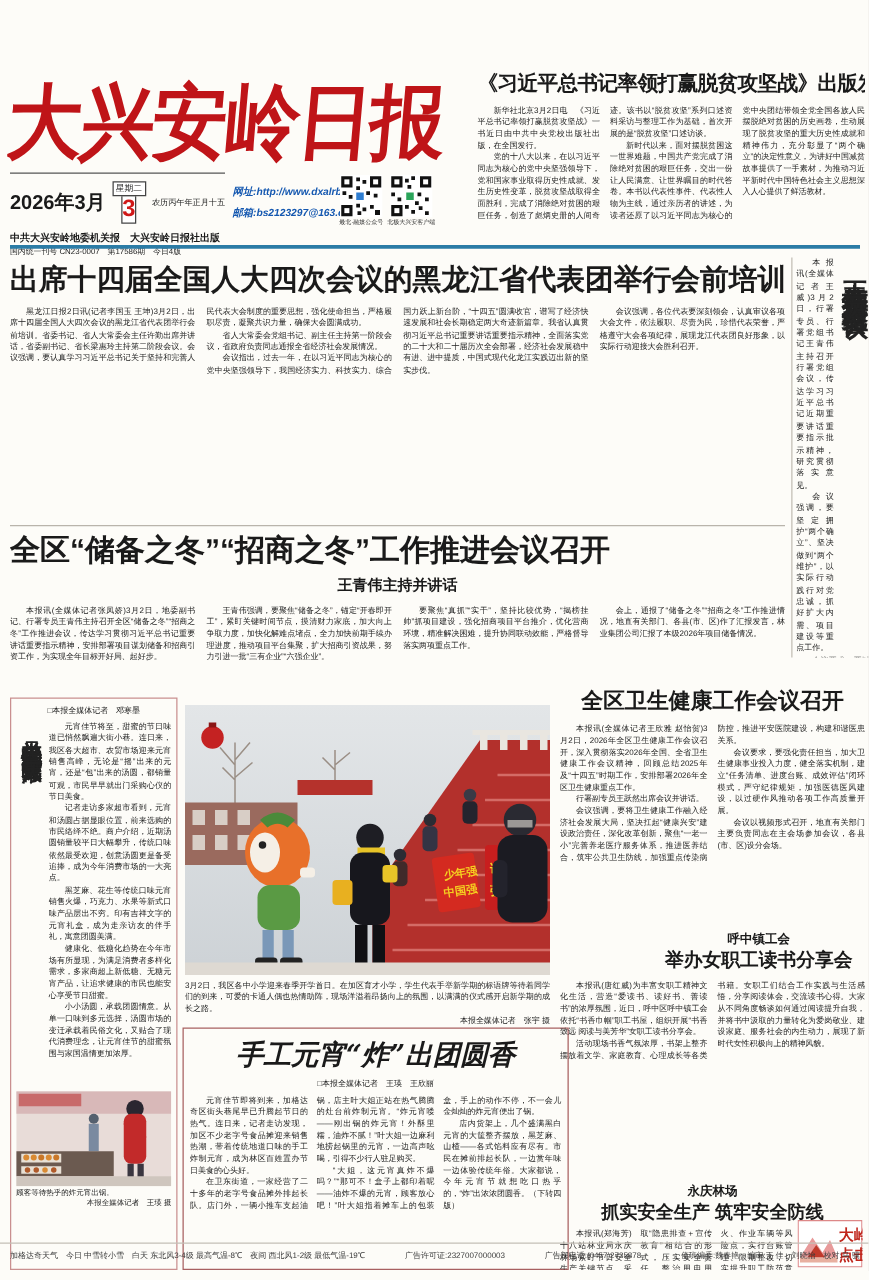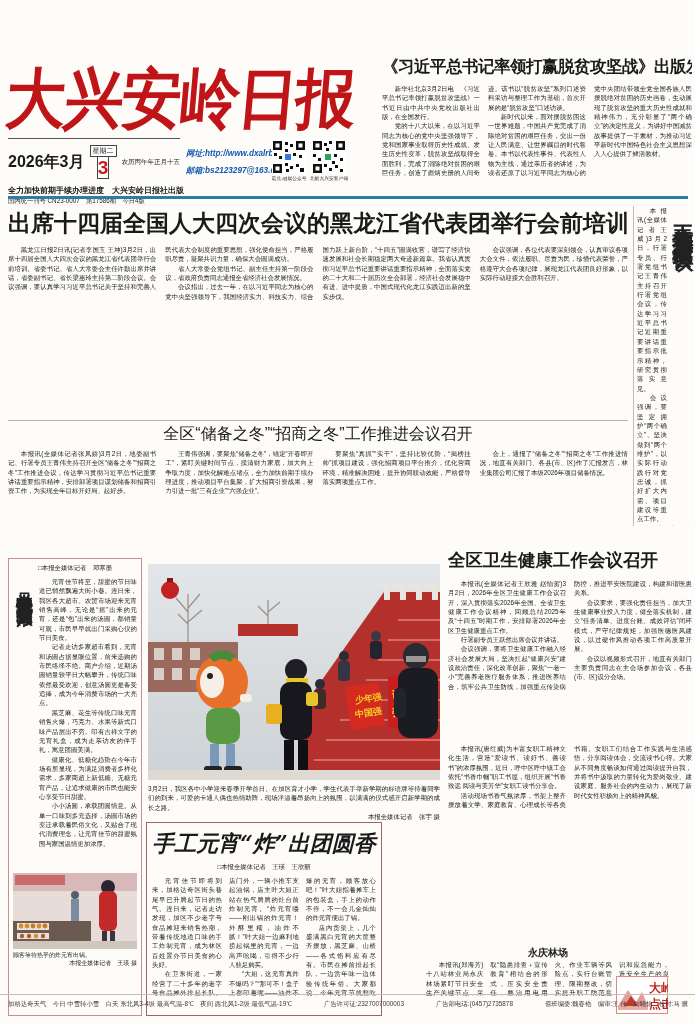--- a/index.html
+++ b/index.html
@@ -39,50 +39,50 @@
   .lead{left:8px;top:198px;width:620px;height:210px;overflow:hidden;}
   .lead-head{font-size:23px;font-weight:900;text-align:center;letter-spacing:0;margin:10px 0 6px;white-space:nowrap;}
   .sub-head{font-size:13px;font-weight:bold;text-align:center;margin-bottom:10px;}
   .rule{background:#b9b4ab;height:1px;}
   
   .side-art{left:633px;top:206px;width:59px;height:320px;border-left:1px solid #c2bdb4;padding-left:3px;overflow:hidden;}
   .v-head{float:right;writing-mode:vertical-rl;font-size:21px;font-weight:900;line-height:26px;
           height:300px;margin:2px 0 2px 3px;letter-spacing:2px;}
   
   .winter{left:8px;top:424px;width:620px;height:130px;overflow:hidden;}
-  .winter-head{font-size:16px;font-weight:400;text-align:center;white-space:nowrap;margin-bottom:4px;}
+  .winter-head{font-size:24px;font-weight:700;text-align:left;white-space:nowrap;margin-bottom:4px;}
   .winter-sub{font-size:12px;font-weight:bold;text-align:center;margin-bottom:7px;}
   
   .health{left:448px;top:548px;width:244px;height:192px;overflow:hidden;}
-  .health-head{font-size:17.5px;font-weight:900;white-space:nowrap;margin-bottom:7px;}
+  .health-head{font-size:17.5px;font-weight:900;text-align:center;white-space:nowrap;margin-bottom:7px;}
   
   .leftbox{left:8px;top:558px;width:134px;height:458px;border:1px solid #c98f8f;box-sizing:border-box;
            padding:5px 4px;overflow:hidden;}
   .byline{font-size:6.4px;text-align:center;color:#222;margin-bottom:4px;}
   .v-head2{float:left;writing-mode:vertical-rl;font-size:16.5px;font-weight:900;line-height:23px;
            height:272px;margin:2px 3px 2px 0;letter-spacing:1px;}
   .photo2{width:124px;height:76px;margin-top:4px;}
   .cap2{font-size:6px;color:#222;line-height:1.4;margin-top:2px;}
   .credit{text-align:right;display:block;}
   
   .photo1{left:148px;top:564px;width:292px;height:216px;}
   .photo1 svg,.photo2 svg{display:block;width:100%;height:100%;}
   .caption{left:148px;top:784px;width:292px;font-size:6.4px;line-height:1.45;text-align:justify;color:#222;}
   
-  .ybox{left:146px;top:822px;width:236px;height:194px;border:1px solid #a86060;box-sizing:border-box;
+  .ybox{left:146px;top:822px;width:309px;height:194px;border:1px solid #a86060;box-sizing:border-box;
         padding:4px 5px;overflow:hidden;}
   .y-head{font-family:"DejaVu Serif",serif;font-style:italic;font-weight:bold;font-size:22px;
           text-align:center;margin:2px 0 4px;white-space:nowrap;}
   
   .reading{left:448px;top:744px;width:244px;height:198px;overflow:hidden;}
   .kicker{font-size:10px;font-weight:bold;text-align:center;}
   .read-head{font-size:15px;font-weight:900;text-align:center;white-space:nowrap;margin:1px 0 6px;}
   .read-header{width:170px;margin-left:auto;margin-bottom:4px;}
   
-  .safety{left:426px;top:946px;width:244px;height:70px;overflow:hidden;}
+  .safety{left:448px;top:946px;width:244px;height:70px;overflow:hidden;}
   .safe-head{font-size:14.5px;font-weight:900;text-align:center;white-space:nowrap;margin:0 0 4px;}
   .ling{position:absolute;right:2px;bottom:2px;width:52px;height:38px;background:#fff;}
   
   .foot-rule{left:0;top:994px;width:695px;height:1px;background:#c4bfb6;}
   .footer{left:8px;top:1000px;width:680px;display:flex;justify-content:space-between;
           font-size:6.4px;color:#3a3a3a;white-space:nowrap;gap:6px;}
 </style>
 </head>
 <body>
 
@@ -92,21 +92,21 @@
 
   <div class="abs date-area">
     <div class="date-row">
       <span class="ym">2026年3月</span>
       <span class="calendar">
         <span class="cal-tab">星期二</span>
         <span class="cal-day">3</span>
       </span>
       <span class="lunar">农历丙午年正月十五</span>
     </div>
-    <div class="org-line">全力加快前期手续办理进度　大兴安岭日报社出版</div>
+    <div class="org-line">中共大兴安岭地委机关报　大兴安岭日报社出版</div>
     <div class="issue-line">国内统一刊号 CN23-0007　第17586期　今日4版</div>
   </div>
 
   <div class="abs contact">
     <a href="#">网址:http://www.dxalrb.org.cn</a>
     <a href="#">邮箱:bs2123297@163.com</a>
   </div>
 
   <div class="abs qr" style="left:272px;">
     <svg viewBox="0 0 34 34">
@@ -189,20 +189,21 @@
     <div class="v-head">王青伟主持召开行署党组会议</div>
     <p>本报讯(全媒体记者王威)3月2日，行署专员、行署党组书记王青伟主持召开行署党组会议，传达学习习近平总书记近期重要讲话重要指示批示精神，研究贯彻落实意见。</p>
     <p>会议强调，要坚定拥护“两个确立”、坚决做到“两个维护”，以实际行动践行对党忠诚，抓好扩大内需、项目建设等重点工作。</p>
     <p>会议要求，要以高质量发展实绩检验学习贯彻成效，纵深推进全面从严治党。</p>
   </div>
 
   <div class="abs rule" style="left:8px;top:420px;width:620px;"></div>
 
   <div class="abs winter">
     <div class="winter-head">全区“储备之冬”“招商之冬”工作推进会议召开</div>
+    <div class="winter-sub">王青伟主持并讲话</div>
     <div class="tiny c4">
       <p>本报讯(全媒体记者张凤娇)3月2日，地委副书记、行署专员王青伟主持召开全区“储备之冬”“招商之冬”工作推进会议，传达学习贯彻习近平总书记重要讲话重要指示精神，安排部署项目谋划储备和招商引资工作，为实现全年目标开好局、起好步。</p>
       <p>王青伟强调，要聚焦“储备之冬”，锚定“开春即开工”，紧盯关键时间节点，摸清财力家底，加大向上争取力度，加快化解难点堵点，全力加快前期手续办理进度，推动项目平台集聚，扩大招商引资战果，努力引进一批“三有企业”“六强企业”。</p>
       <p>要聚焦“真抓”“实干”，坚持比较优势，“揭榜挂帅”抓项目建设，强化招商项目平台推介，优化营商环境，精准解决困难，提升协同联动效能，严格督导落实两项重点工作。</p>
       <p>会上，通报了“储备之冬”“招商之冬”工作推进情况，地直有关部门、各县(市、区)作了汇报发言，林业集团公司汇报了本级2026年项目储备情况。</p>
     </div>
   </div>
 
   <div class="abs health">
     <div class="health-head">全区卫生健康工作会议召开</div>
@@ -360,28 +361,33 @@
     <div class="byline">□本报全媒体记者　王瑛　王欣丽</div>
     <div class="tiny" style="column-count:3;column-gap:7px;height:128px;">
       <p>元宵佳节即将到来，加格达奇区街头巷尾早已升腾起节日的热气。连日来，记者走访发现，加区不少老字号食品摊迎来销售热潮，带着传统地道口味的手工炸制元宵，成为林区百姓置办节日美食的心头好。</p>
       <p>在卫东街道，一家经营了二十多年的老字号食品摊外排起长队。店门外，一辆小推车支起油锅，店主叶大姐正站在热气腾腾的灶台前炸制元宵。“炸元宵喽——刚出锅的炸元宵！外酥里糯，油炸不腻！”叶大姐一边麻利地捞起锅里的元宵，一边高声吆喝，引得不少行人驻足购买。</p>
       <p>“大姐，这元宵真炸不爆吗？”“那可不！盒子上都印着呢——油炸不爆的元宵，顾客放心吧！”叶大姐指着摊车上的包装盒，手上的动作不停，不一会儿金灿灿的炸元宵便出了锅。</p>
       <p>店内货架上，几个盛满黑白元宵的大筐整齐摆放，黑芝麻、山楂——各式馅料应有尽有。市民在摊前排起长队，一边赏年味一边体验传统年俗。大家都说，今年元宵节就想吃口热乎的，“炸”出浓浓团圆香。（下转四版）</p>
     </div>
   </div>
 
   <div class="abs reading">
+    <div class="read-header">
+      <div class="kicker">呼中镇工会</div>
+      <div class="read-head">举办女职工读书分享会</div>
+    </div>
     <div class="tiny c2" style="height:150px;">
       <p>本报讯(唐红威)为丰富女职工精神文化生活，营造“爱读书、读好书、善读书”的浓厚氛围，近日，呼中区呼中镇工会依托“书香巾帼”职工书屋，组织开展“书香致远 阅读与美芳华”女职工读书分享会。</p>
       <p>活动现场书香气氛浓厚，书架上整齐摆放着文学、家庭教育、心理成长等各类书籍。女职工们结合工作实践与生活感悟，分享阅读体会，交流读书心得。大家从不同角度畅谈如何通过阅读提升自我，并将书中汲取的力量转化为爱岗敬业、建设家庭、服务社会的内生动力，展现了新时代女性积极向上的精神风貌。</p>
     </div>
   </div>
 
   <div class="abs safety">
     <div class="kicker">永庆林场</div>
+    <div class="safe-head">抓实安全生产 筑牢安全防线</div>
     <div class="tiny" style="column-count:3;column-gap:7px;height:38px;width:186px;">
       <p>本报讯(郑海芳)十八站林业局永庆林场紧盯节日安全生产关键节点，采取“隐患排查＋宣传教育”相结合的形式，压实安全责任，整治用电用火、作业车辆等风险点，实行台账管理、限期整改，切实提升职工防范意识和应急能力，营造安全生产的良好氛围。</p>
     </div>
     <div class="ling">
       <svg viewBox="0 0 52 38">
         <rect x="0.5" y="0.5" width="51" height="37" fill="#fff" stroke="#d88"></rect>
         <polygon points="2,30 12,14 20,26 26,16 32,30" fill="#e89a9a"></polygon>
         <polygon points="8,30 15,20 22,30" fill="#c0392b"></polygon>
         <rect x="2" y="30" width="30" height="4" fill="#e8b0a0"></rect>
         <text x="33" y="16" font-size="12" font-weight="bold" fill="#c0261c">大岭</text>

